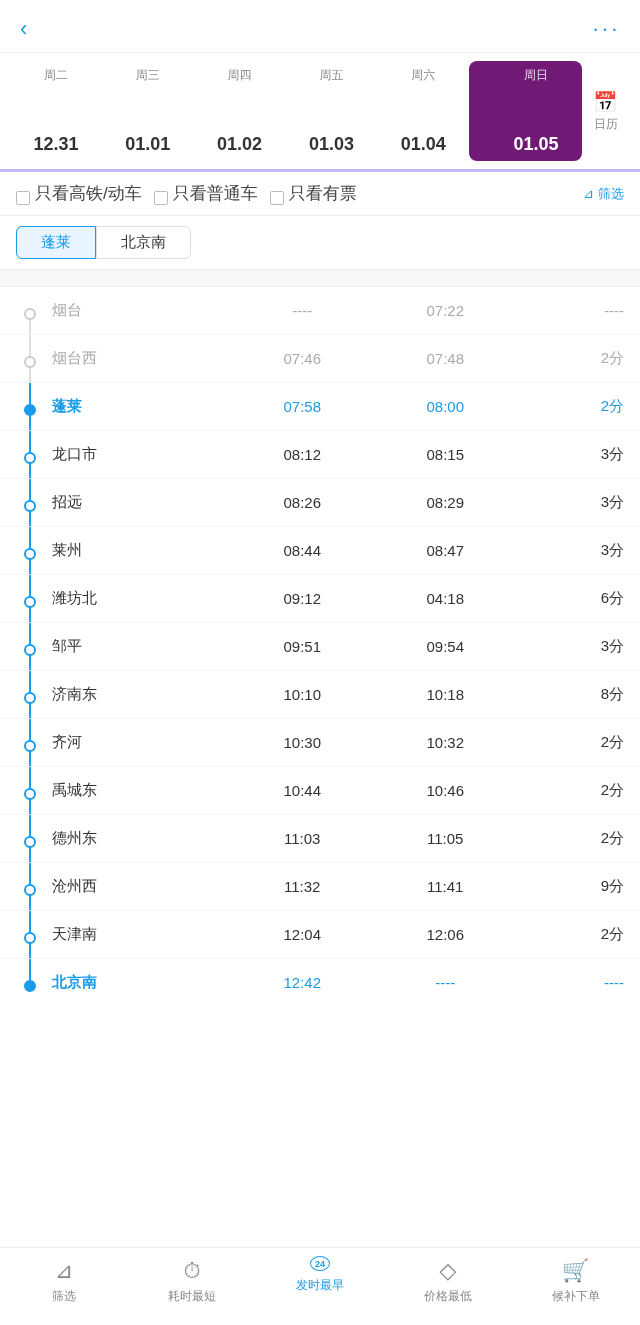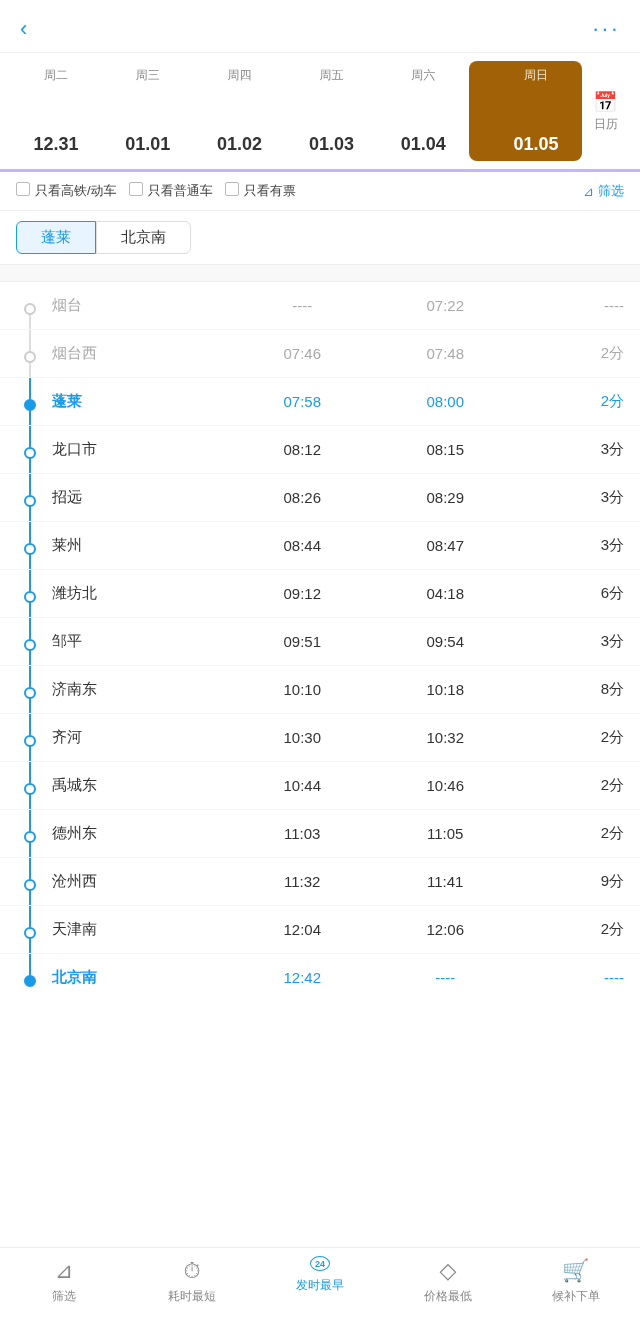--- a/index.html
+++ b/index.html
@@ -48,21 +48,21 @@
     .date-tab {
       flex: 1;
       display: flex;
       flex-direction: column;
       align-items: center;
       padding: 6px 4px;
       border-radius: 8px;
       cursor: pointer;
     }
     .date-tab.active {
-      background: #a16207;
+      background: #701a75;
       color: #fff;
       padding-left: 25px;
     }
     .date-tab-weekday {
       font-size: 12px;
       color: #888;
       margin-bottom: 2px;
     }
     .date-tab.active .date-tab-weekday {
       color: rgba(255,255,255,0.85);
@@ -98,23 +98,23 @@
     .filter-row {
       display: flex;
       align-items: center;
       padding: 10px 16px;
       gap: 12px;
       background: #fff;
       border-bottom: 1px solid #eee;
     }
     .filter-item {
       display: flex;
-      align-items: flex-start;
+      align-items: flex-end;
       gap: 5px;
-      font-size: 13px;
+      font-size: 17px;
       color: #444;
       cursor: pointer;
     }
     .filter-checkbox {
       width: 14px;
       height: 14px;
       border: 1.5px solid #bbb;
       border-radius: 2px;
       display: inline-block;
     }

